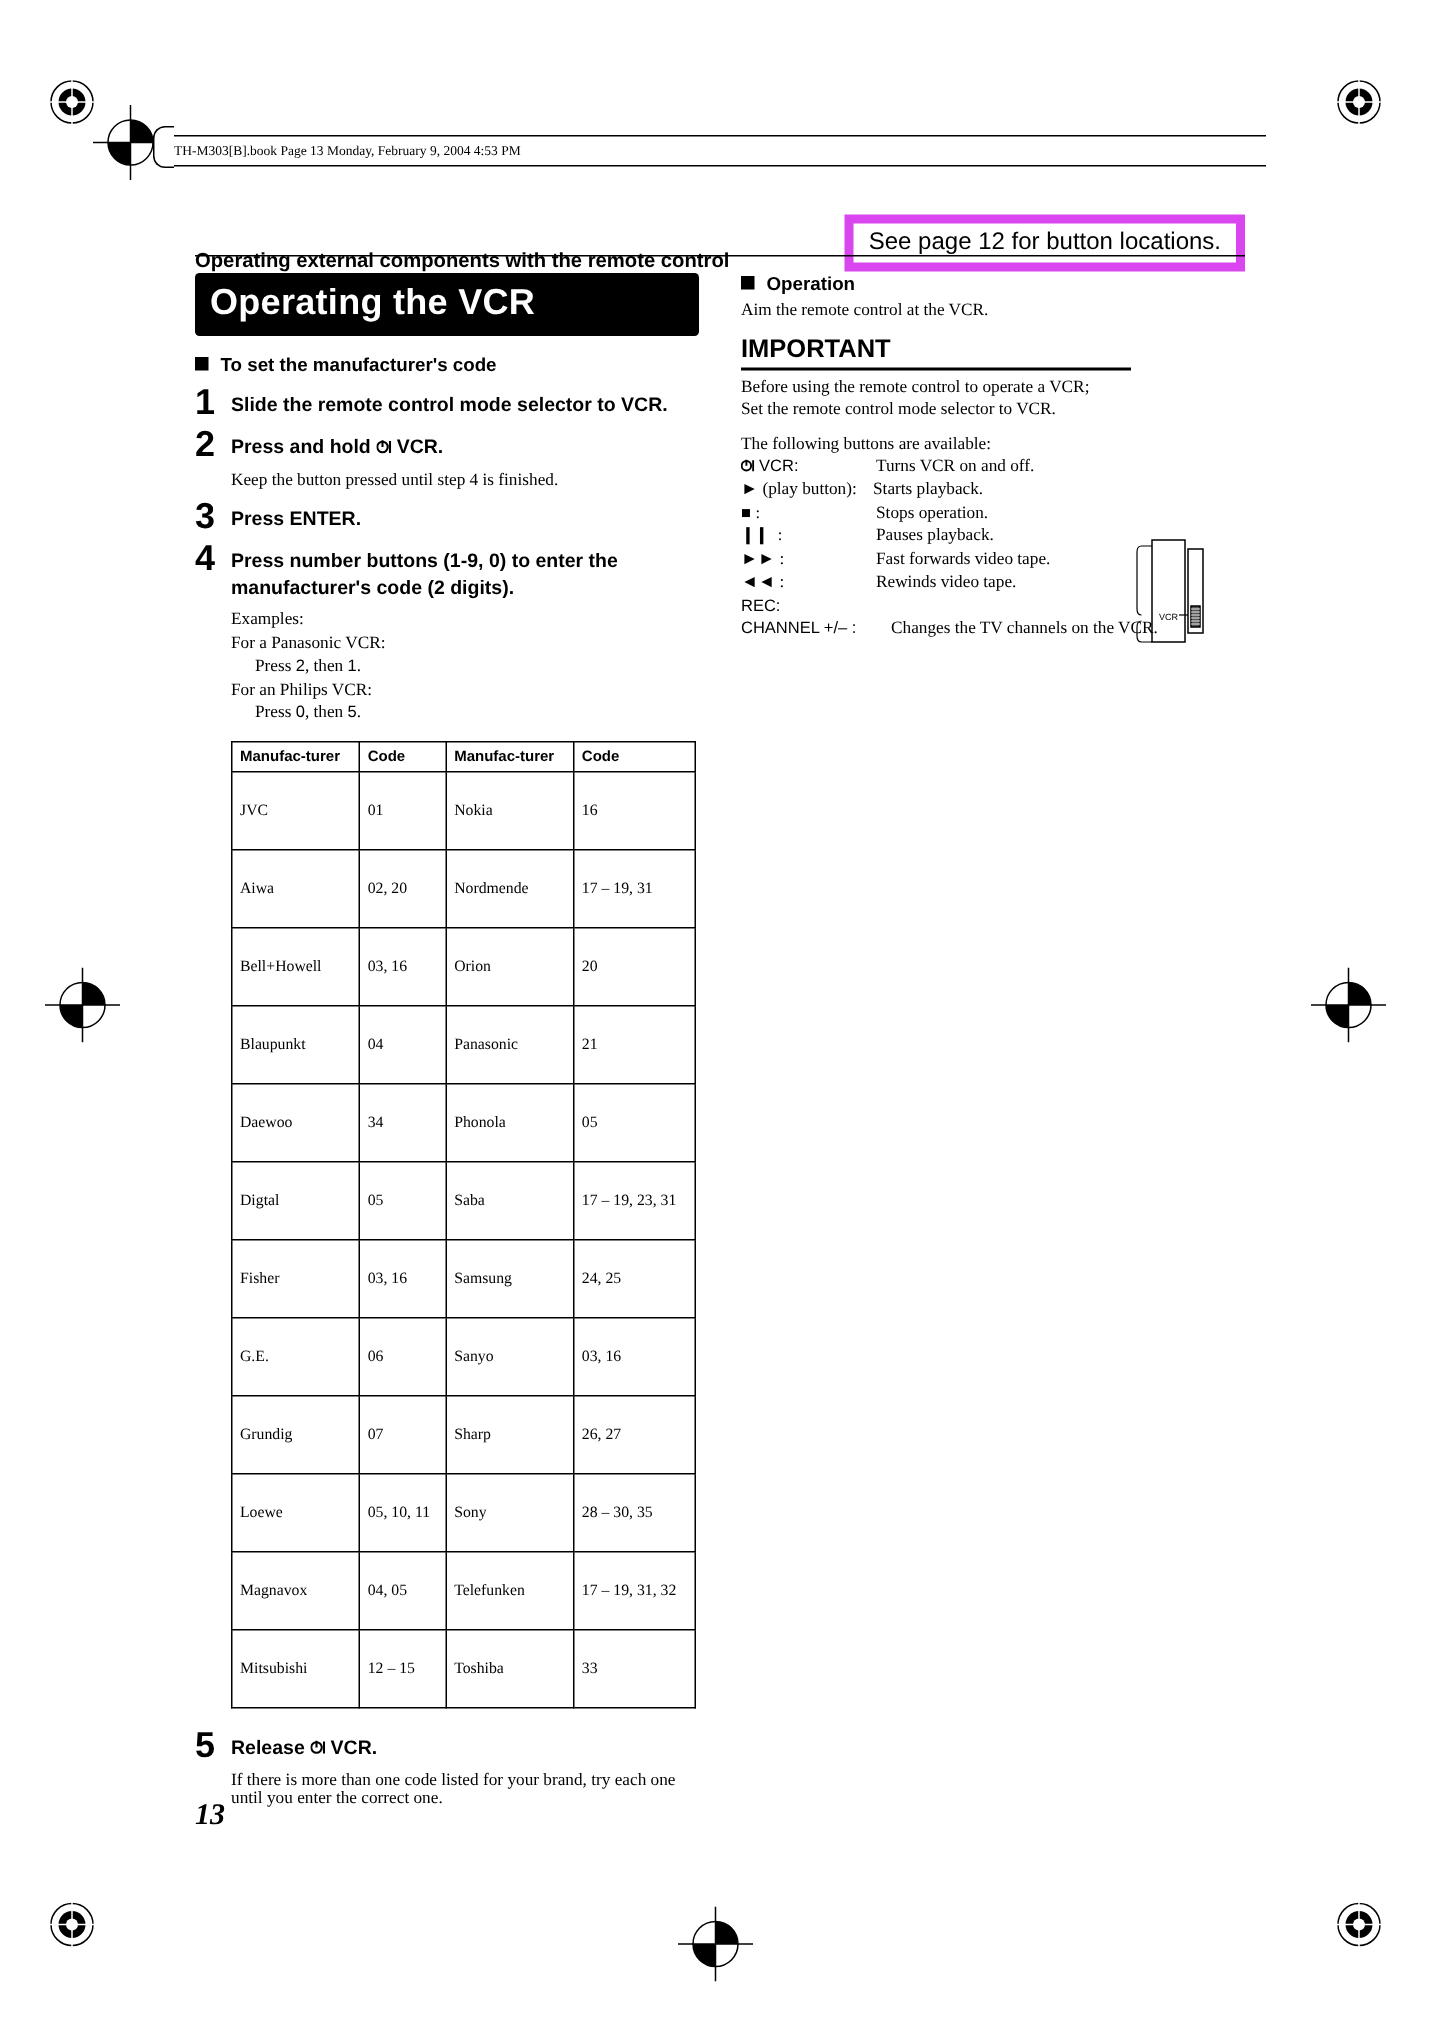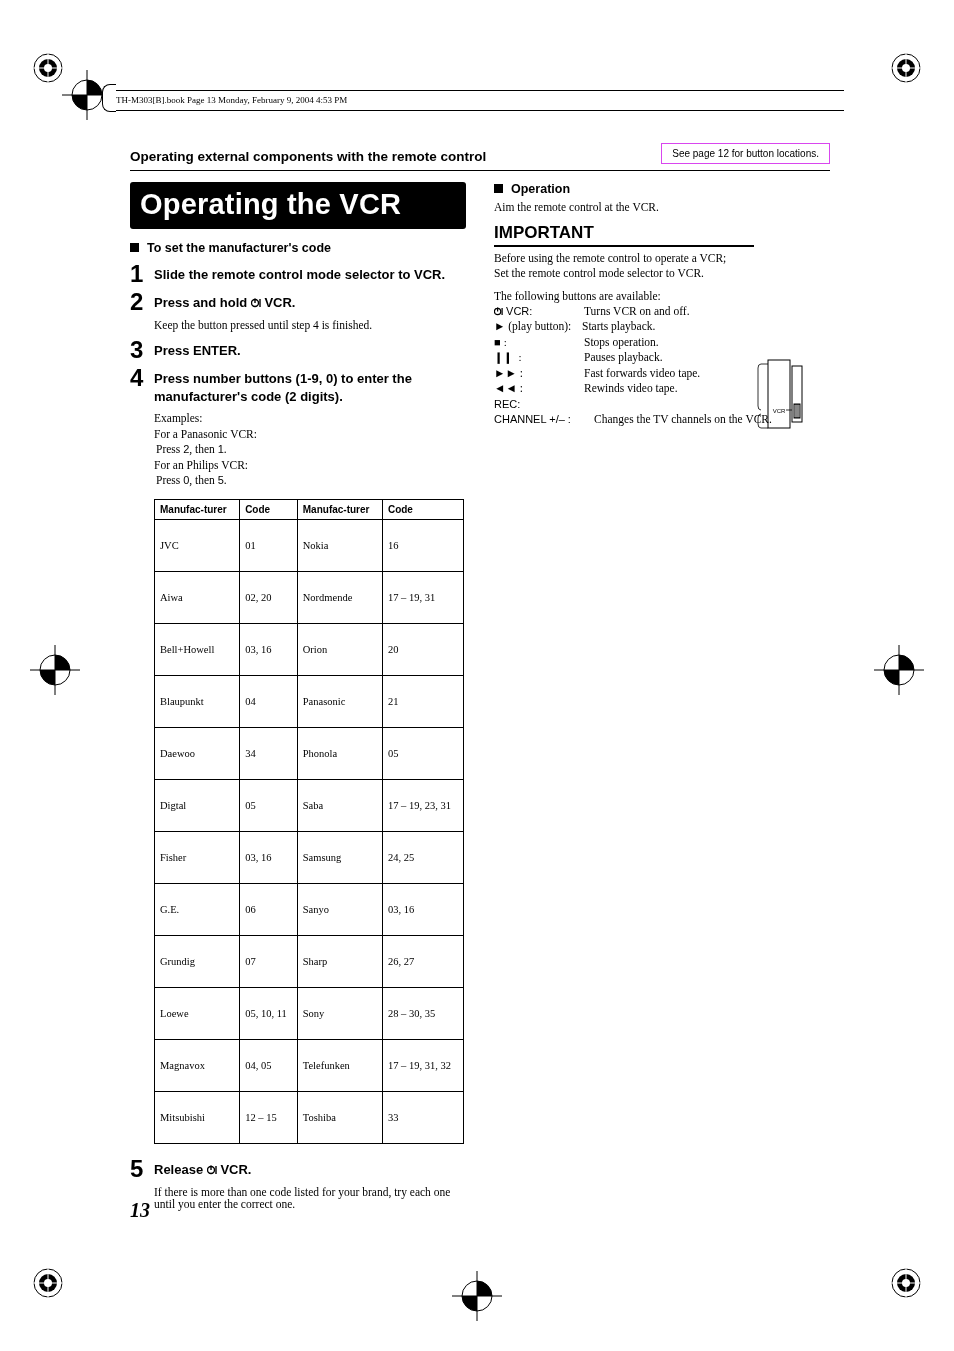--- a/index.html
+++ b/index.html
@@ -80,24 +80,24 @@
     display: flex;
     justify-content: space-between;
     align-items: flex-end;
   }
   .top-title {
     font-family: Arial, Helvetica, sans-serif;
     font-weight: bold;
     font-size: 13.5px;
   }
   .top-ref {
-    border: 1px solid #d946ef;
+    border: 6px solid #d946ef;
     padding: 4px 10px;
     font-family: Arial, Helvetica, sans-serif;
-    font-size: 10px;
+    font-size: 16px;
   }
   .top-hr {
     position: absolute;
     top: 80px;
     left: 20px;
     width: 700px;
     border-top: 1.5px solid #000;
   }
 
   .content {
@@ -108,21 +108,21 @@
     display: flex;
     gap: 28px;
   }
   .col { width: 336px; }
 
   .black-box {
     background: #000;
     color: #fff;
     font-family: Arial, Helvetica, sans-serif;
     font-weight: 900;
-    font-size: 29px;
+    font-size: 24px;
     padding: 6px 10px 8px 10px;
     border-radius: 3px;
     margin-bottom: 12px;
     letter-spacing: 0.2px;
   }
   .sub-head {
     font-family: Arial, Helvetica, sans-serif;
     font-weight: bold;
     font-size: 12.5px;
     margin-bottom: 8px;
@@ -162,21 +162,21 @@
     margin-left: 24px;
     margin-bottom: 8px;
   }
   .examples {
     font-family: "Times New Roman", serif;
     font-size: 11.5px;
     margin-left: 24px;
     margin-bottom: 10px;
     line-height: 1.35;
   }
-  .examples .indent { margin-left: 2px; }
+  .examples .indent { margin-left: 16px; }
 
   table.codes {
     border-collapse: collapse;
     width: 100%;
     margin-left: 24px;
     width: 310px;
     font-size: 10.5px;
   }
   table.codes th {
     font-family: Arial, Helvetica, sans-serif;

